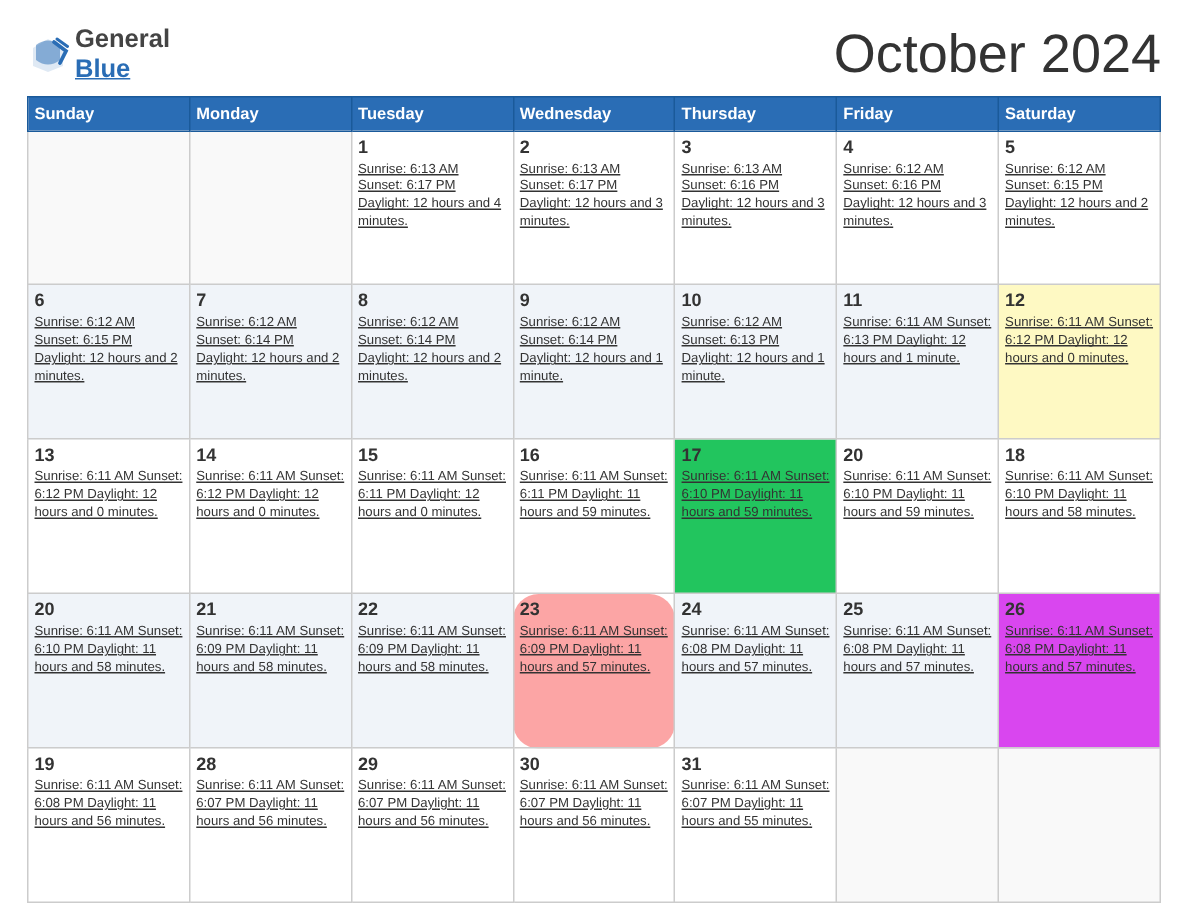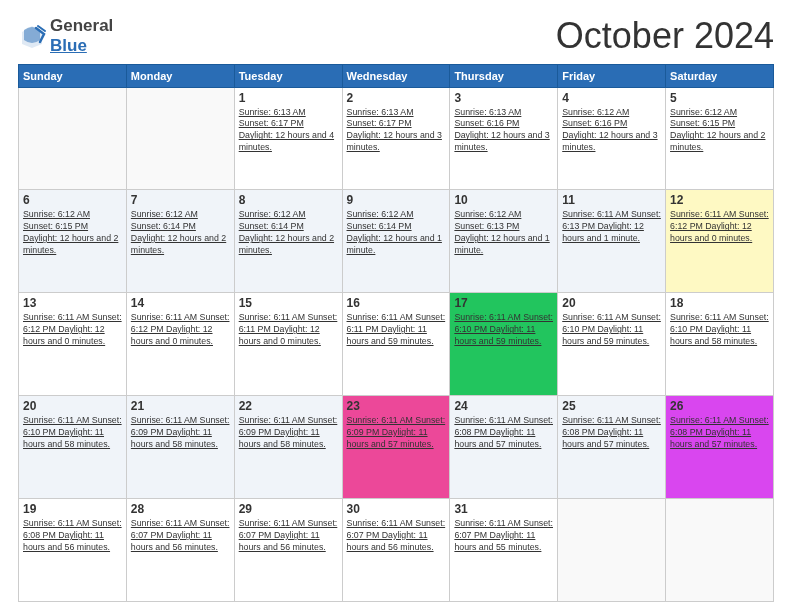--- a/index.html
+++ b/index.html
@@ -270,21 +270,21 @@
             <div class="day-info">Sunrise: 6:11 AM
 Sunset: 6:09 PM
 Daylight: 11 hours and 58 minutes.</div>
           </td>
           <td style="background: rgb(240, 244, 249);">
             <span class="day-number">22</span>
             <div class="day-info">Sunrise: 6:11 AM
 Sunset: 6:09 PM
 Daylight: 11 hours and 58 minutes.</div>
           </td>
-          <td style="background: #ec4899;">
+          <td style="background: #fca5a5; border-radius: 17px;">
             <span class="day-number">23</span>
             <div class="day-info">Sunrise: 6:11 AM
 Sunset: 6:09 PM
 Daylight: 11 hours and 57 minutes.</div>
           </td>
           <td style="background: rgb(240, 244, 249);">
             <span class="day-number">24</span>
             <div class="day-info">Sunrise: 6:11 AM
 Sunset: 6:08 PM
 Daylight: 11 hours and 57 minutes.</div>

